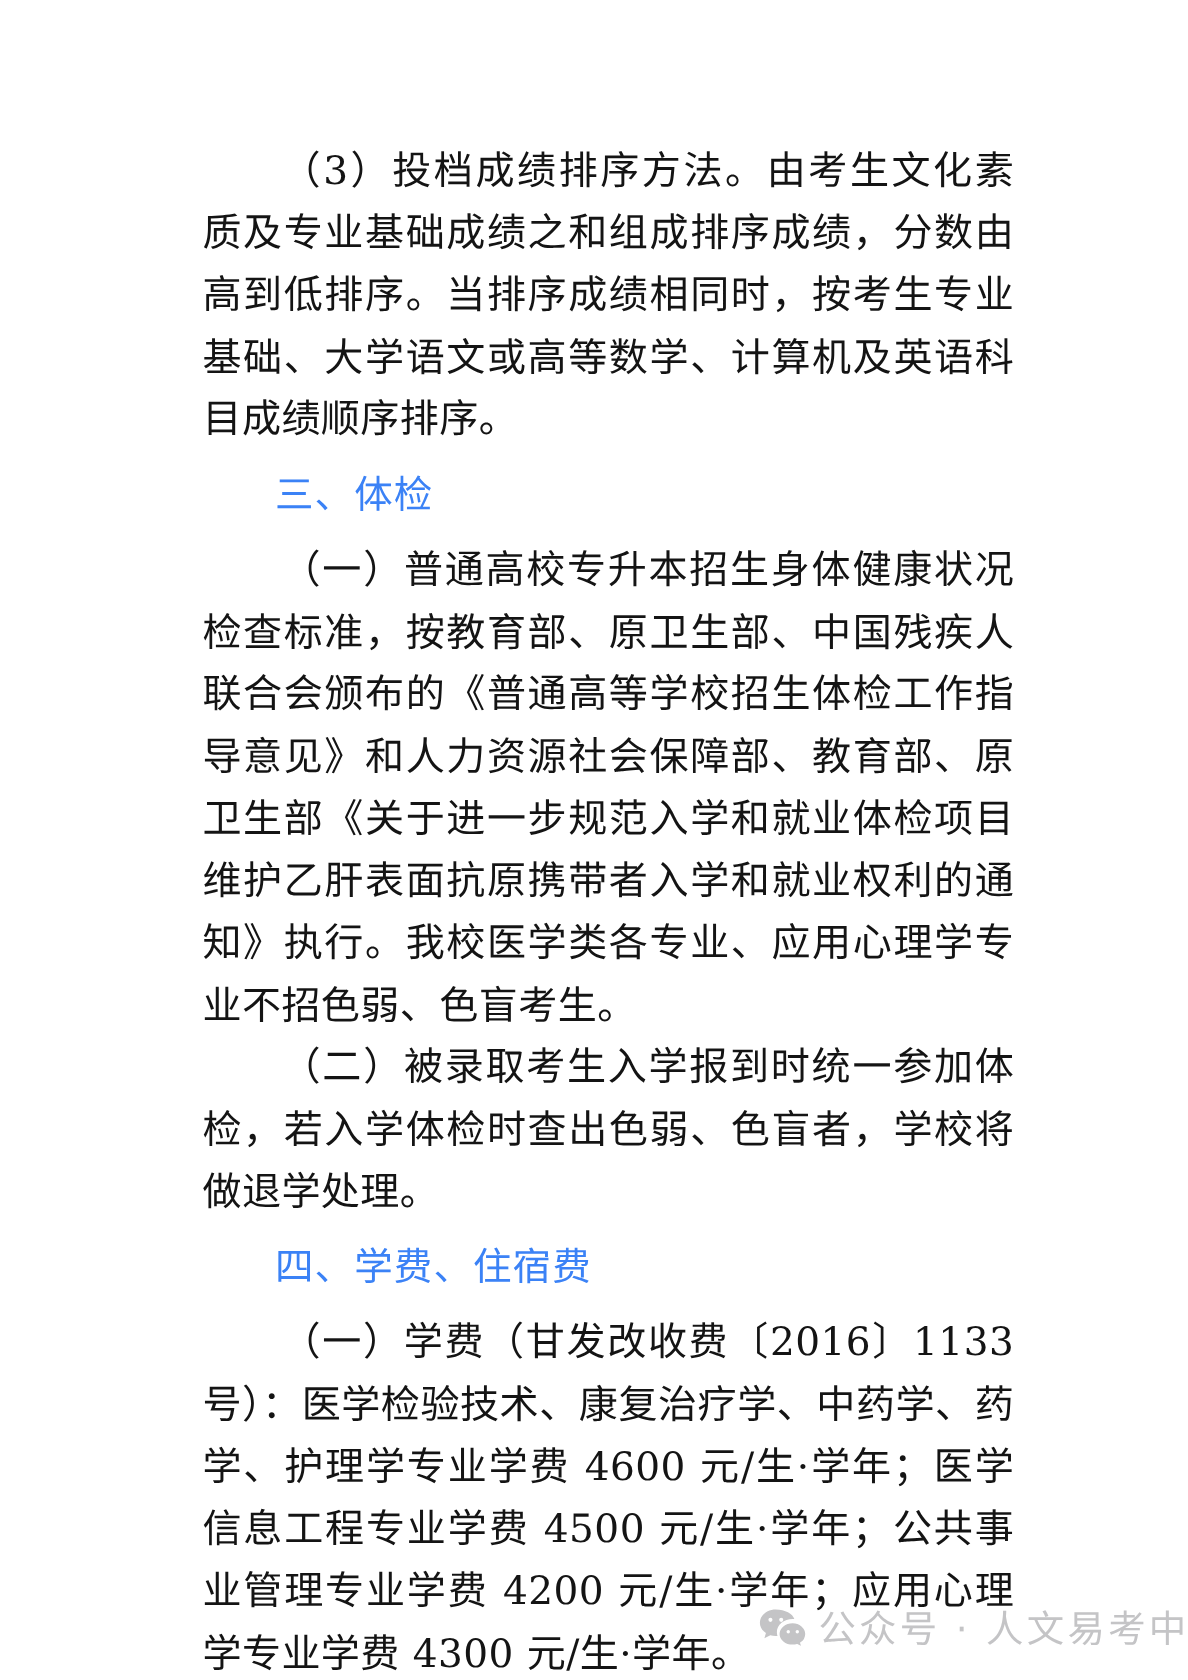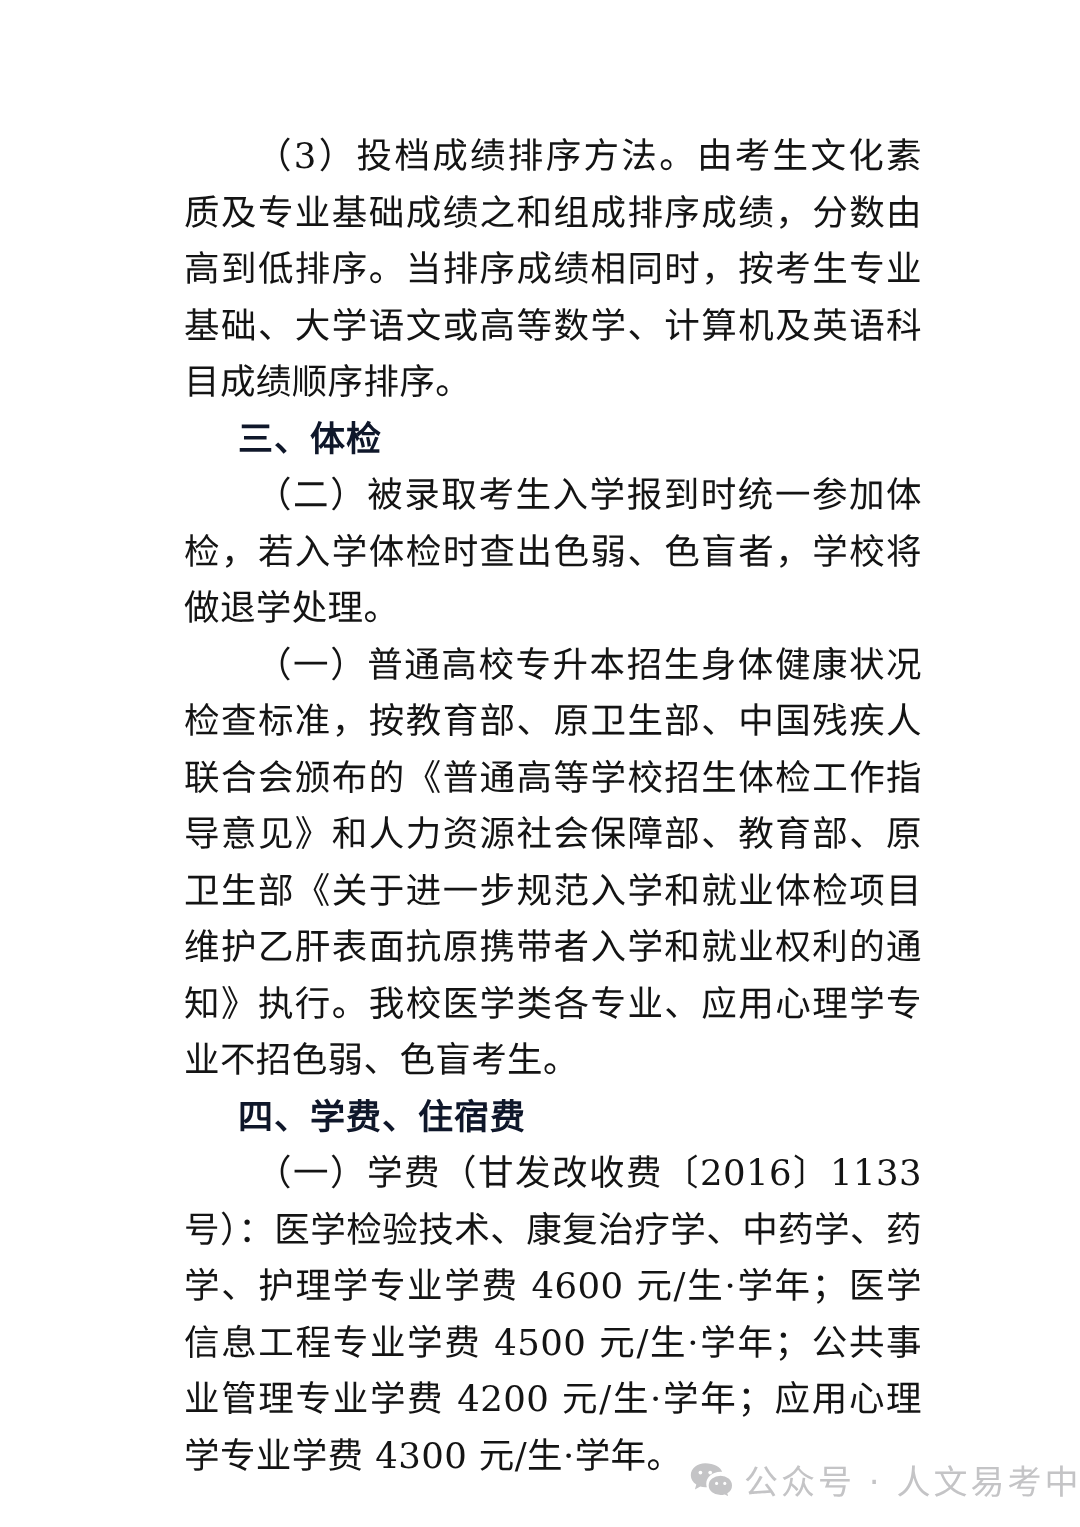--- a/index.html
+++ b/index.html
@@ -42,28 +42,28 @@
     text-align: justify;
     text-align-last: left;
     text-justify: inter-character;
     letter-spacing: 0.4px;
     color: #141414;
     word-break: break-all;
   }
 
   
   .heading {
-    margin: 0;
+    margin: 12px;
     font-family: "DejaVu Sans", "Liberation Sans", sans-serif;
-    font-weight: 700;
+    font-weight: 400;
     font-size: 35px;
     line-height: 56.5px;
     text-indent: 72px;
     letter-spacing: 1px;
-    color: #0f172a;
+    color: #3b82f6;
   }
 
   
   .page-number {
     position: absolute;
     left: 0;
     right: 64px;
     top: 1428px;
     text-align: right;
     font-size: 30px;
@@ -104,23 +104,23 @@
 
 <div class="page">
 
   <div class="content">
 
     <p class="para">（3）投档成绩排序方法。由考生文化素质及专业基础成绩之和组成排序成绩，分数由高到低排序。当排序成绩相同时，按考生专业基础、大学语文或高等数学、计算机及英语科目成绩顺序排序。</p>
 
 
     <h2 class="heading">三、体检</h2>
 
+    <p class="para">（一）普通高校专升本招生身体健康状况检查标准，按教育部、原卫生部、中国残疾人联合会颁布的《普通高等学校招生体检工作指导意见》和人力资源社会保障部、教育部、原卫生部《关于进一步规范入学和就业体检项目维护乙肝表面抗原携带者入学和就业权利的通知》执行。我校医学类各专业、应用心理学专业不招色弱、色盲考生。</p>
+
     <p class="para">（二）被录取考生入学报到时统一参加体检，若入学体检时查出色弱、色盲者，学校将做退学处理。</p>
-
-    <p class="para">（一）普通高校专升本招生身体健康状况检查标准，按教育部、原卫生部、中国残疾人联合会颁布的《普通高等学校招生体检工作指导意见》和人力资源社会保障部、教育部、原卫生部《关于进一步规范入学和就业体检项目维护乙肝表面抗原携带者入学和就业权利的通知》执行。我校医学类各专业、应用心理学专业不招色弱、色盲考生。</p>
 
     <h2 class="heading">四、学费、住宿费</h2>
 
     <p class="para">（一）学费（甘发改收费〔2016〕1133号）：医学检验技术、康复治疗学、中药学、药学、护理学专业学费 4600 元/生·学年；医学信息工程专业学费 4500 元/生·学年；公共事业管理专业学费 4200 元/生·学年；应用心理学专业学费 4300 元/生·学年。</p>
 
   </div>
 
 
   <div class="watermark">
     <span class="wm-icon">

